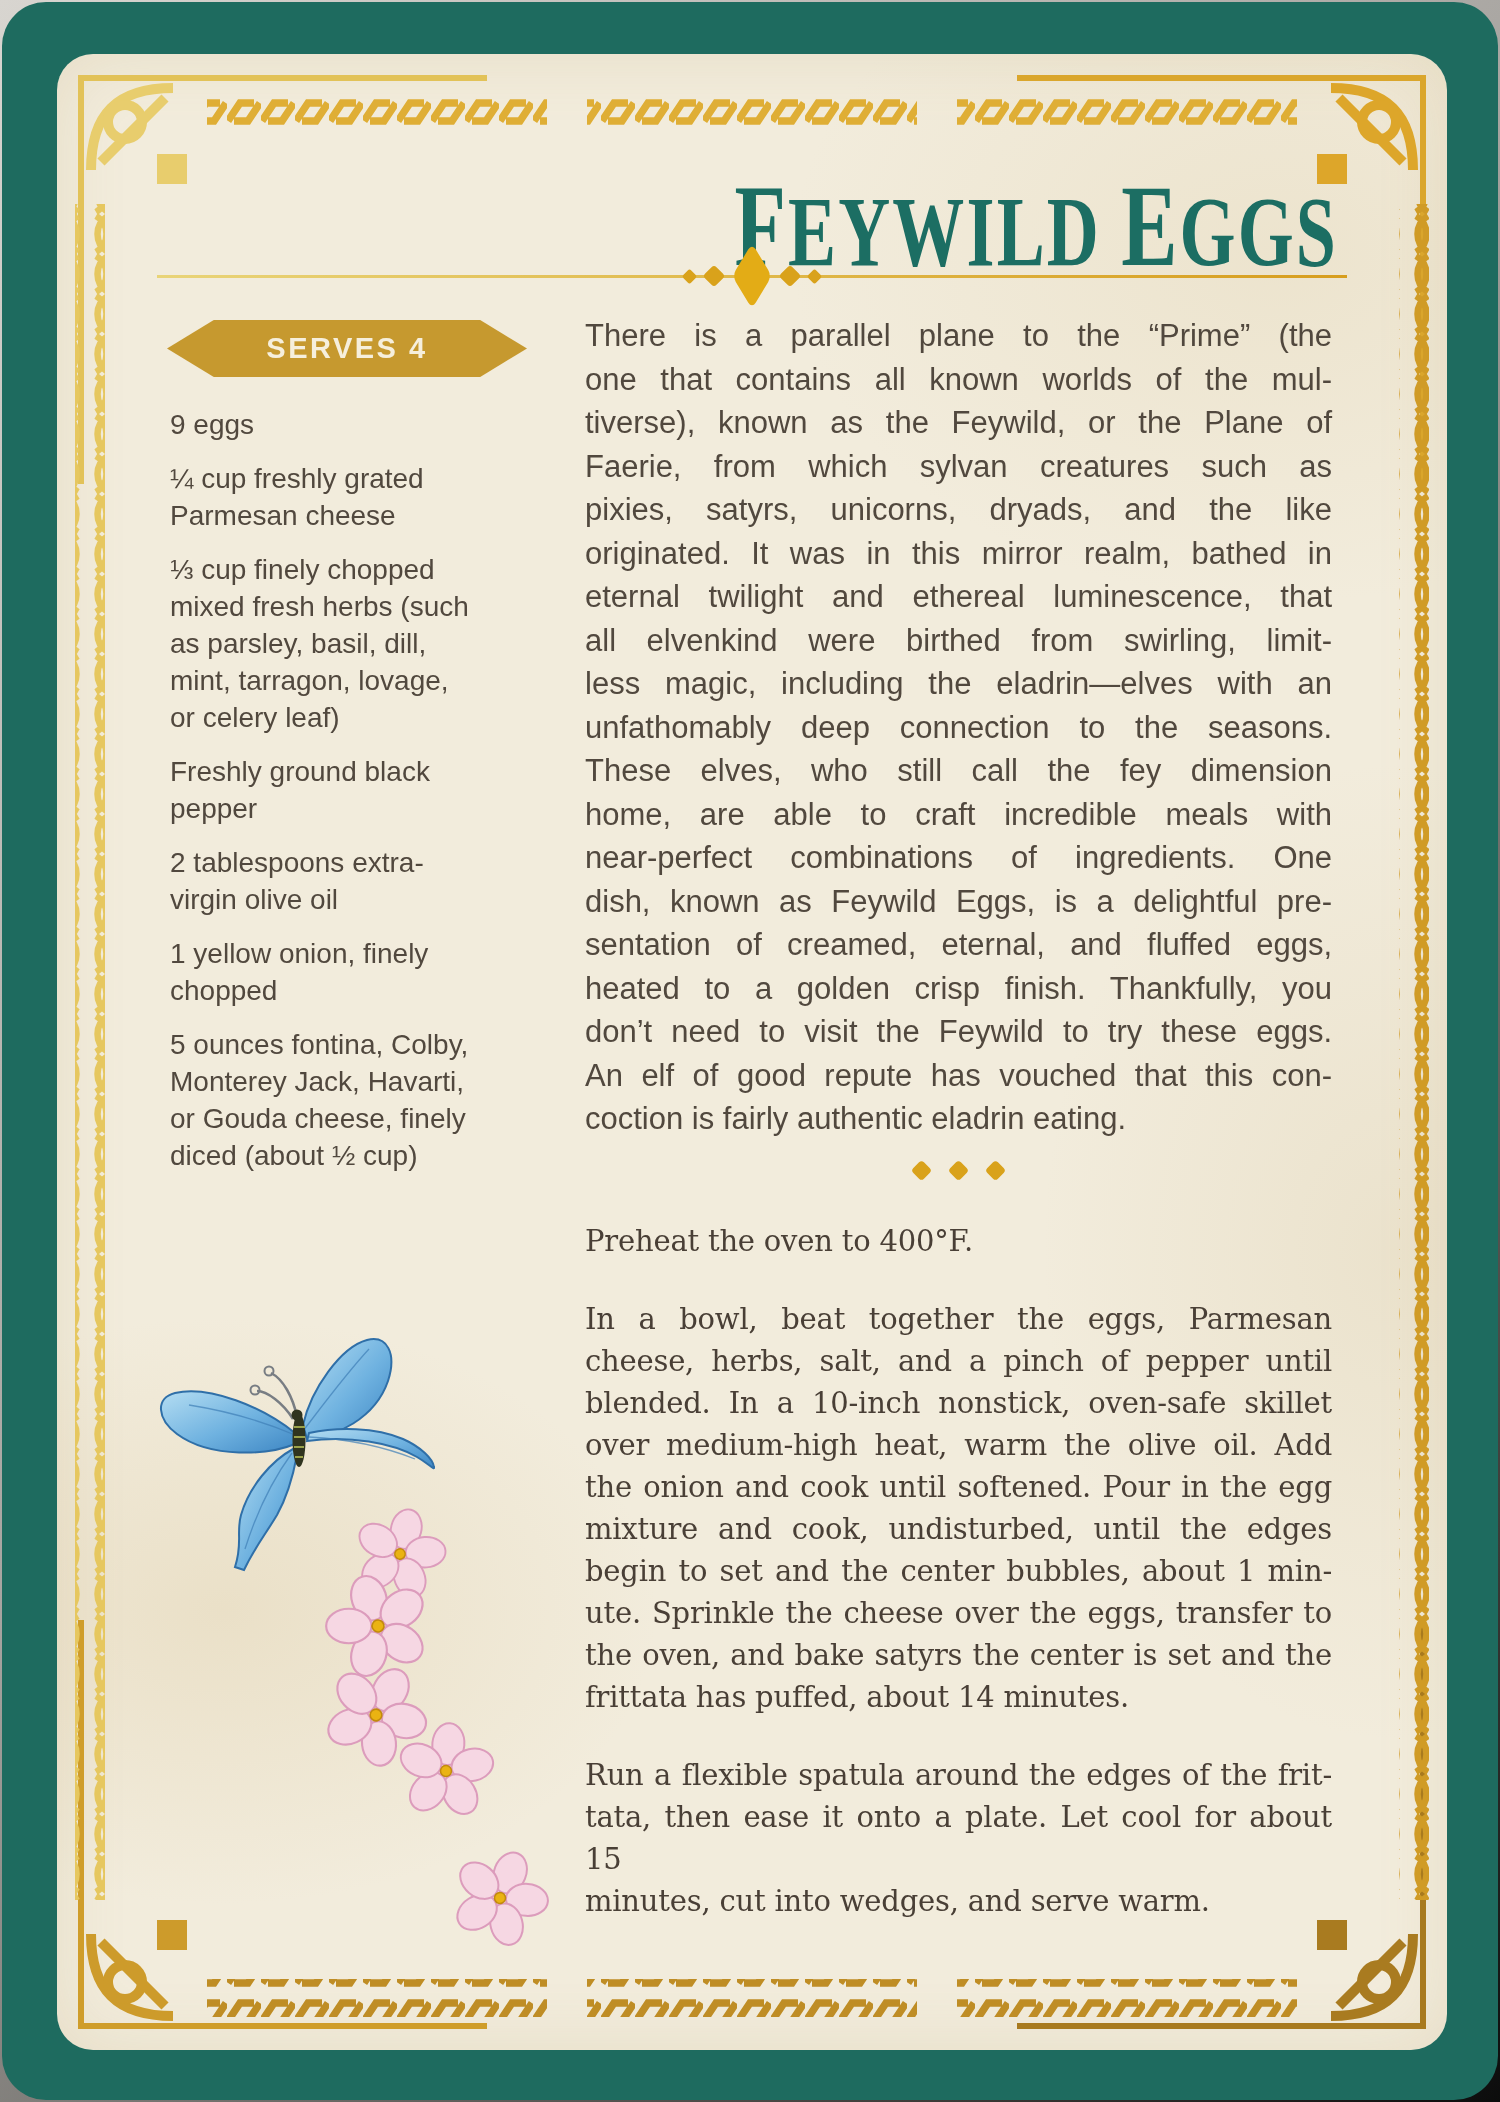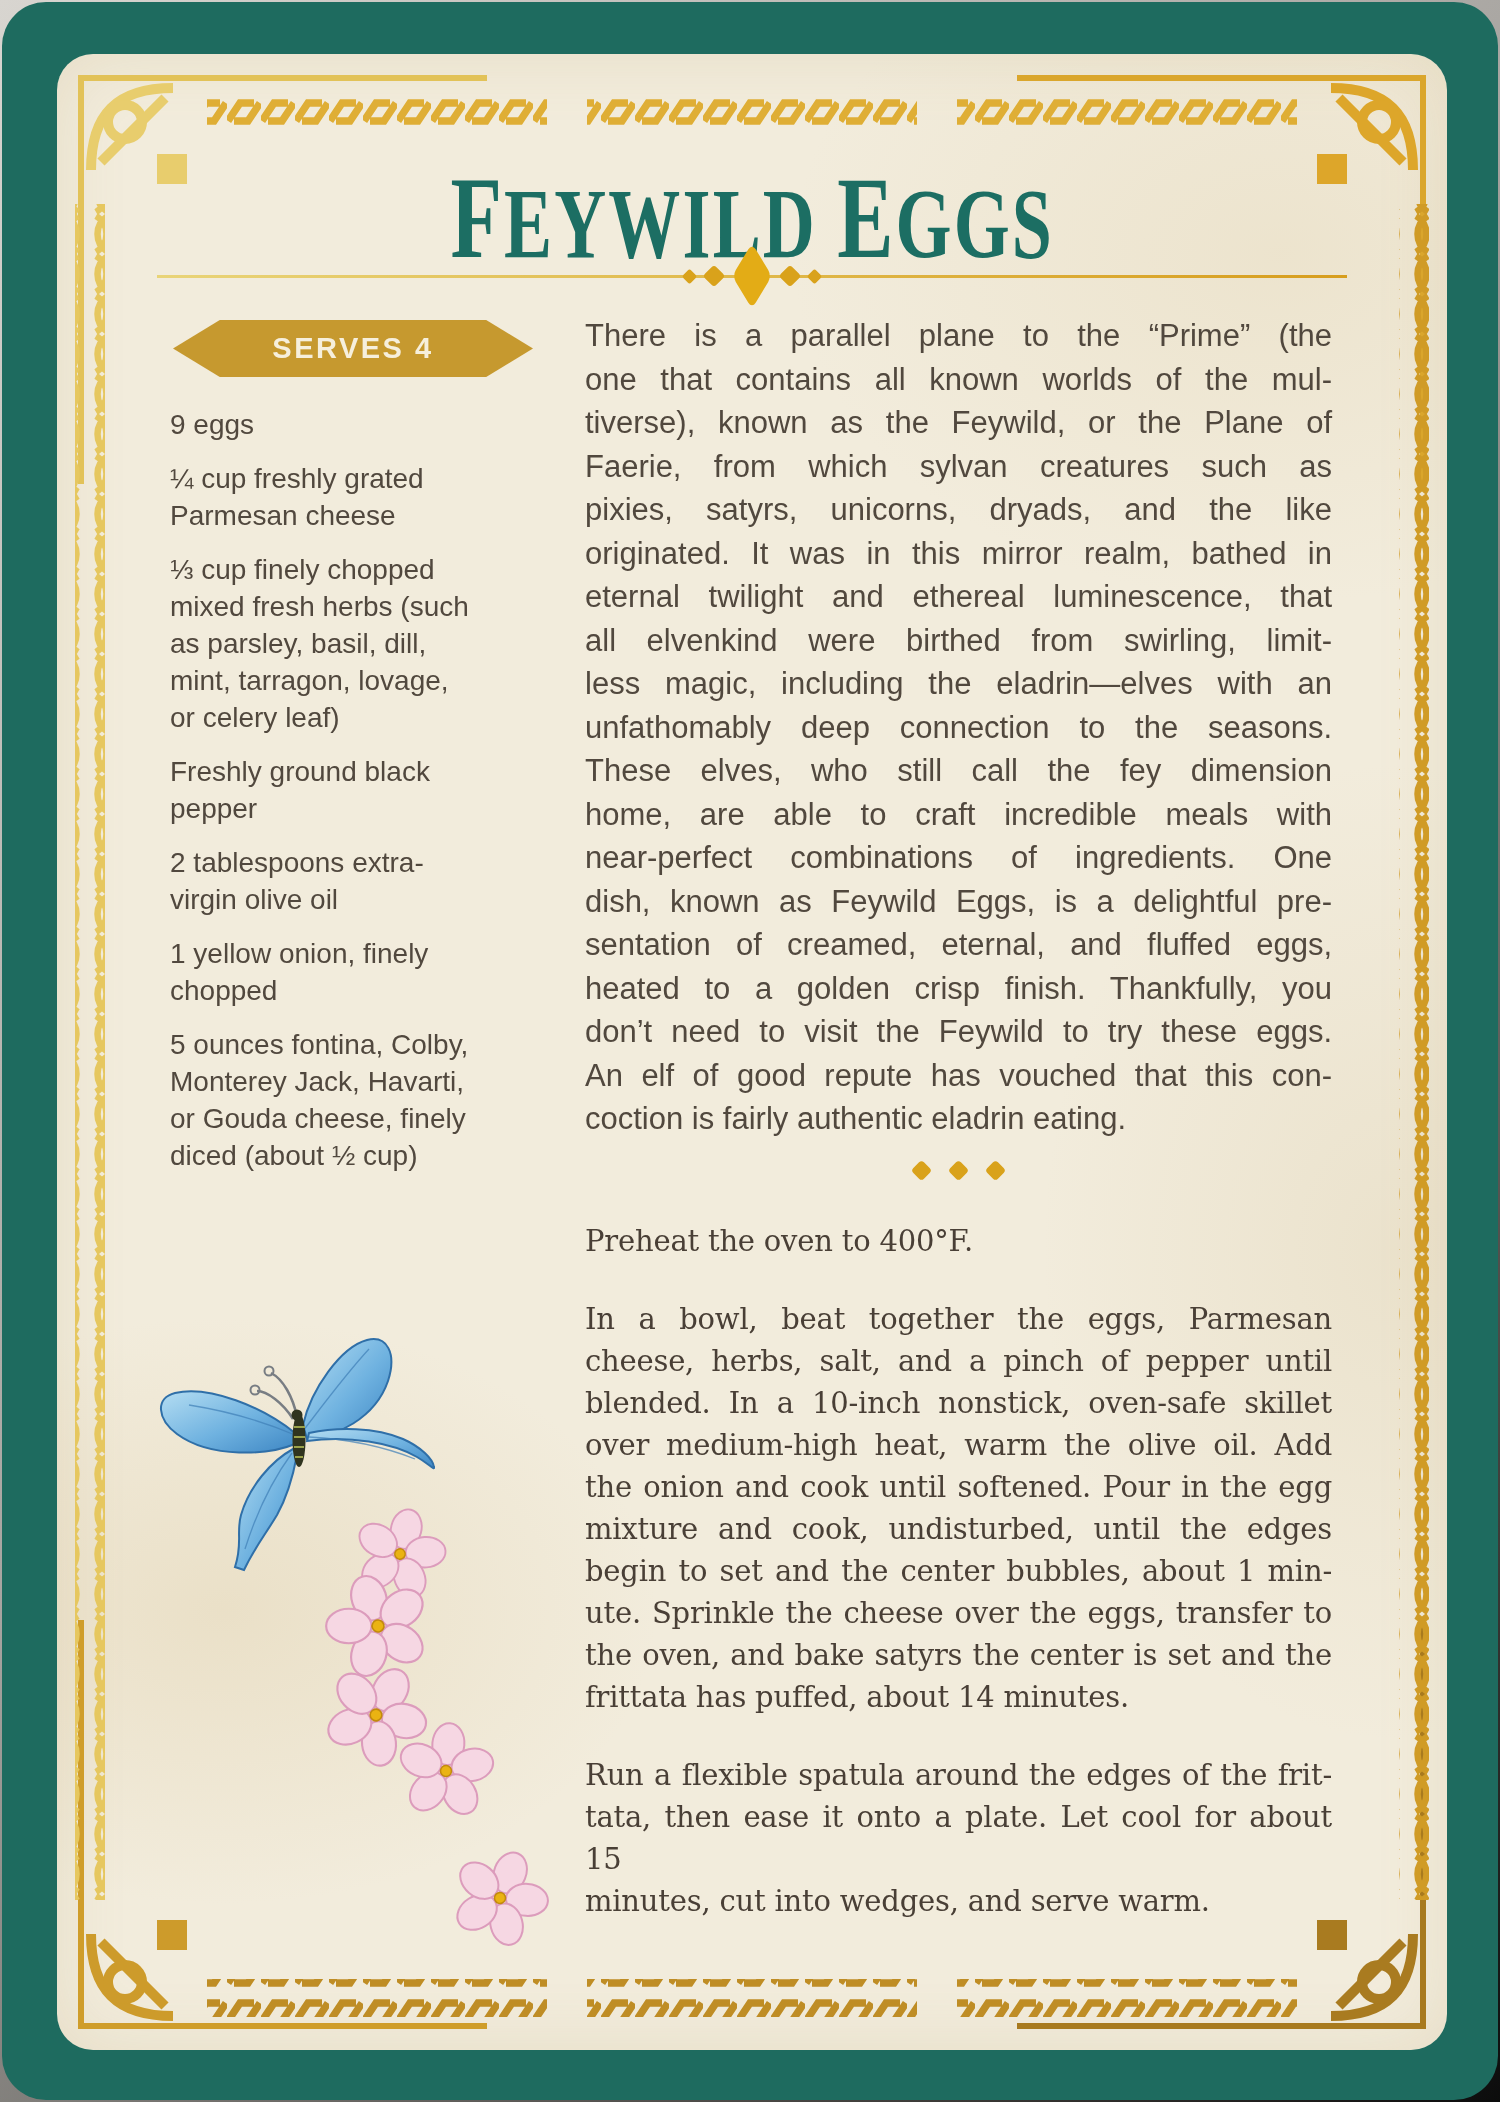--- a/index.html
+++ b/index.html
@@ -23,21 +23,21 @@
       radial-gradient(500px 700px at 96% 60%, rgba(210,192,150,.22), rgba(210,192,150,0) 70%),
       var(--parchment,#f2ecdc);
     border-radius:36px;
     box-shadow:inset 0 0 70px rgba(170,140,80,.16);
   }
   .border-svg{position:absolute;left:0;top:0;}
 
   
   .title{
     position:absolute;left:0;top:112px;width:100%;
-    margin:0;text-align:center;
+    margin:8px;text-align:right;
     color:var(--title_teal,#1c6e63);
     font-family:"Liberation Serif","DejaVu Serif",serif;
     font-weight:bold;font-size:100px;line-height:104px;letter-spacing:3px;
   }
   .title .squeeze{display:inline-block;transform:scaleX(.72);transform-origin:50% 80%;white-space:nowrap;}
   .title .cap{font-size:117px;}
 
   
   .rule{
     position:absolute;left:100px;right:100px;top:221px;height:3px;
@@ -47,21 +47,21 @@
     position:absolute;left:0;top:196px;width:100%;height:52px;
     display:flex;align-items:center;justify-content:center;gap:11px;
   }
   .dmd{background:var(--gold,#d9a21b);}
   .dmd.t{width:11px;height:11px;border-radius:2.5px;transform:rotate(45deg);}
   .dmd.s{width:16px;height:16px;border-radius:3.5px;transform:rotate(45deg);}
   .dmd.b{width:38px;height:38px;border-radius:7px;transform:scale(.74,1.22) rotate(45deg);background:#e3ac16;}
 
   
   .badge{
-    position:absolute;left:116px;top:266px;width:360px;height:57px;
+    position:absolute;left:110px;top:266px;width:360px;height:57px;
     background:var(--badge_gold,#c6992f);
     clip-path:polygon(13% 0,87% 0,100% 50%,87% 100%,13% 100%,0 50%);
     display:flex;align-items:center;justify-content:center;
   }
   .badge span{
     color:var(--badge_text,#f6efdc);
     font-weight:bold;font-size:29px;letter-spacing:2.5px;
   }
 
   

